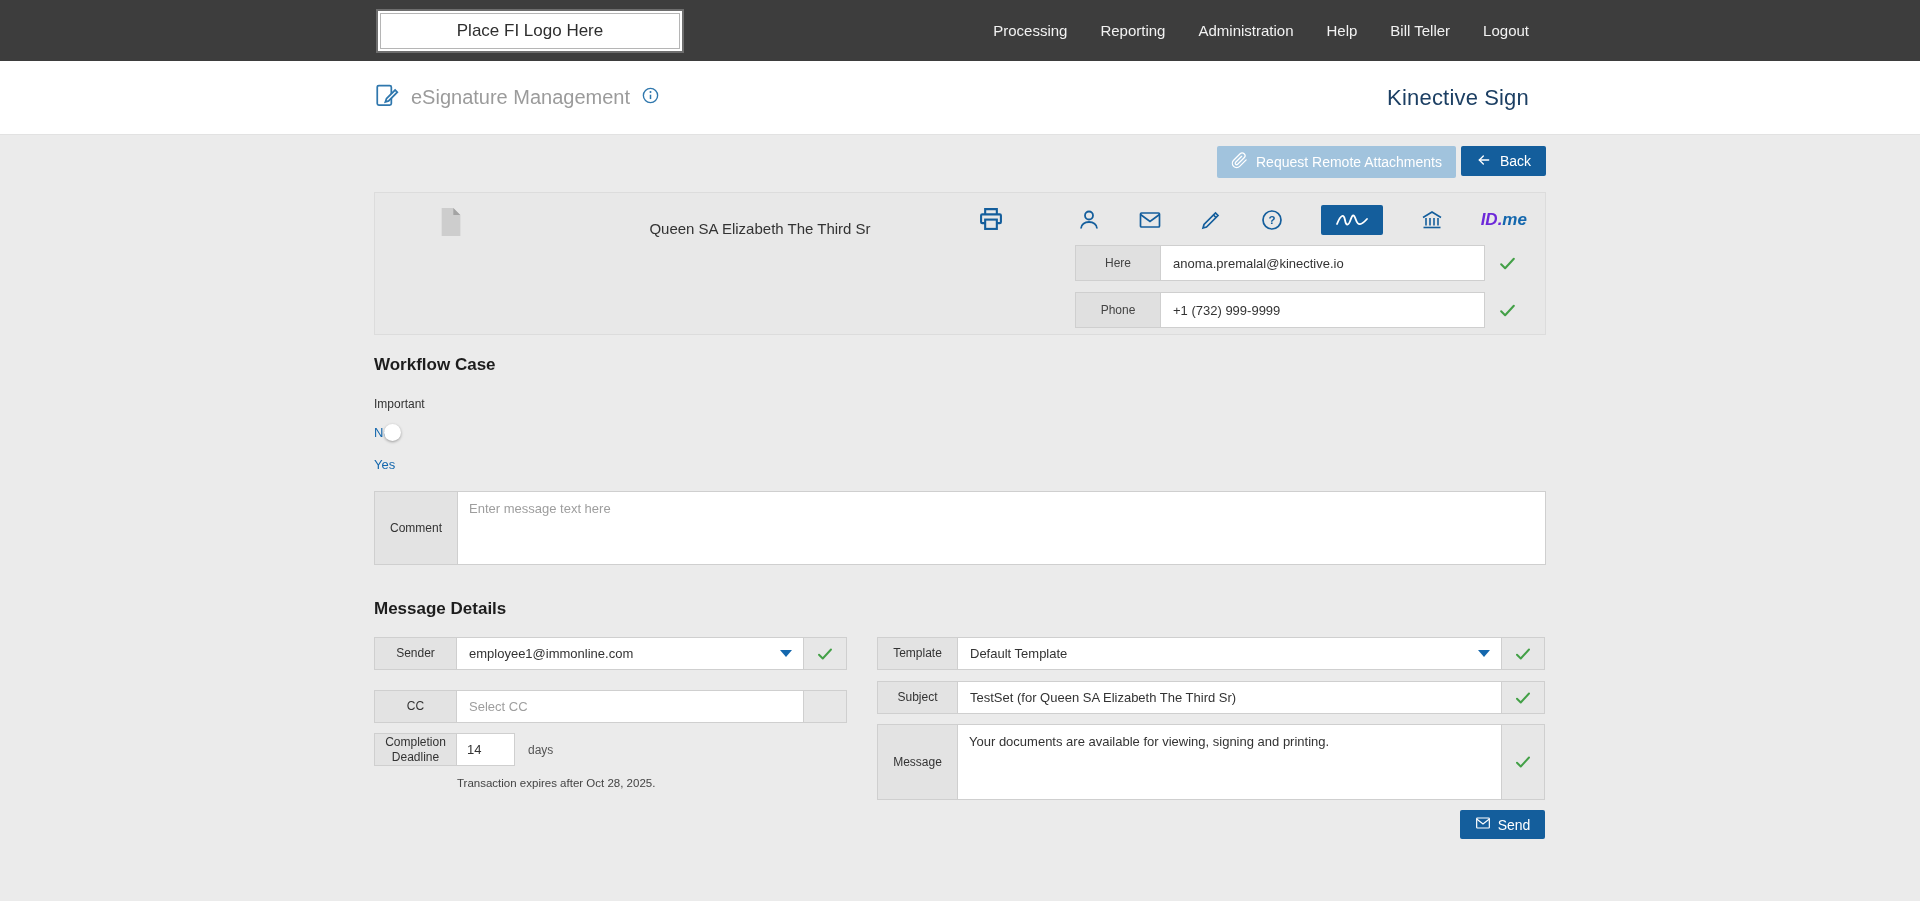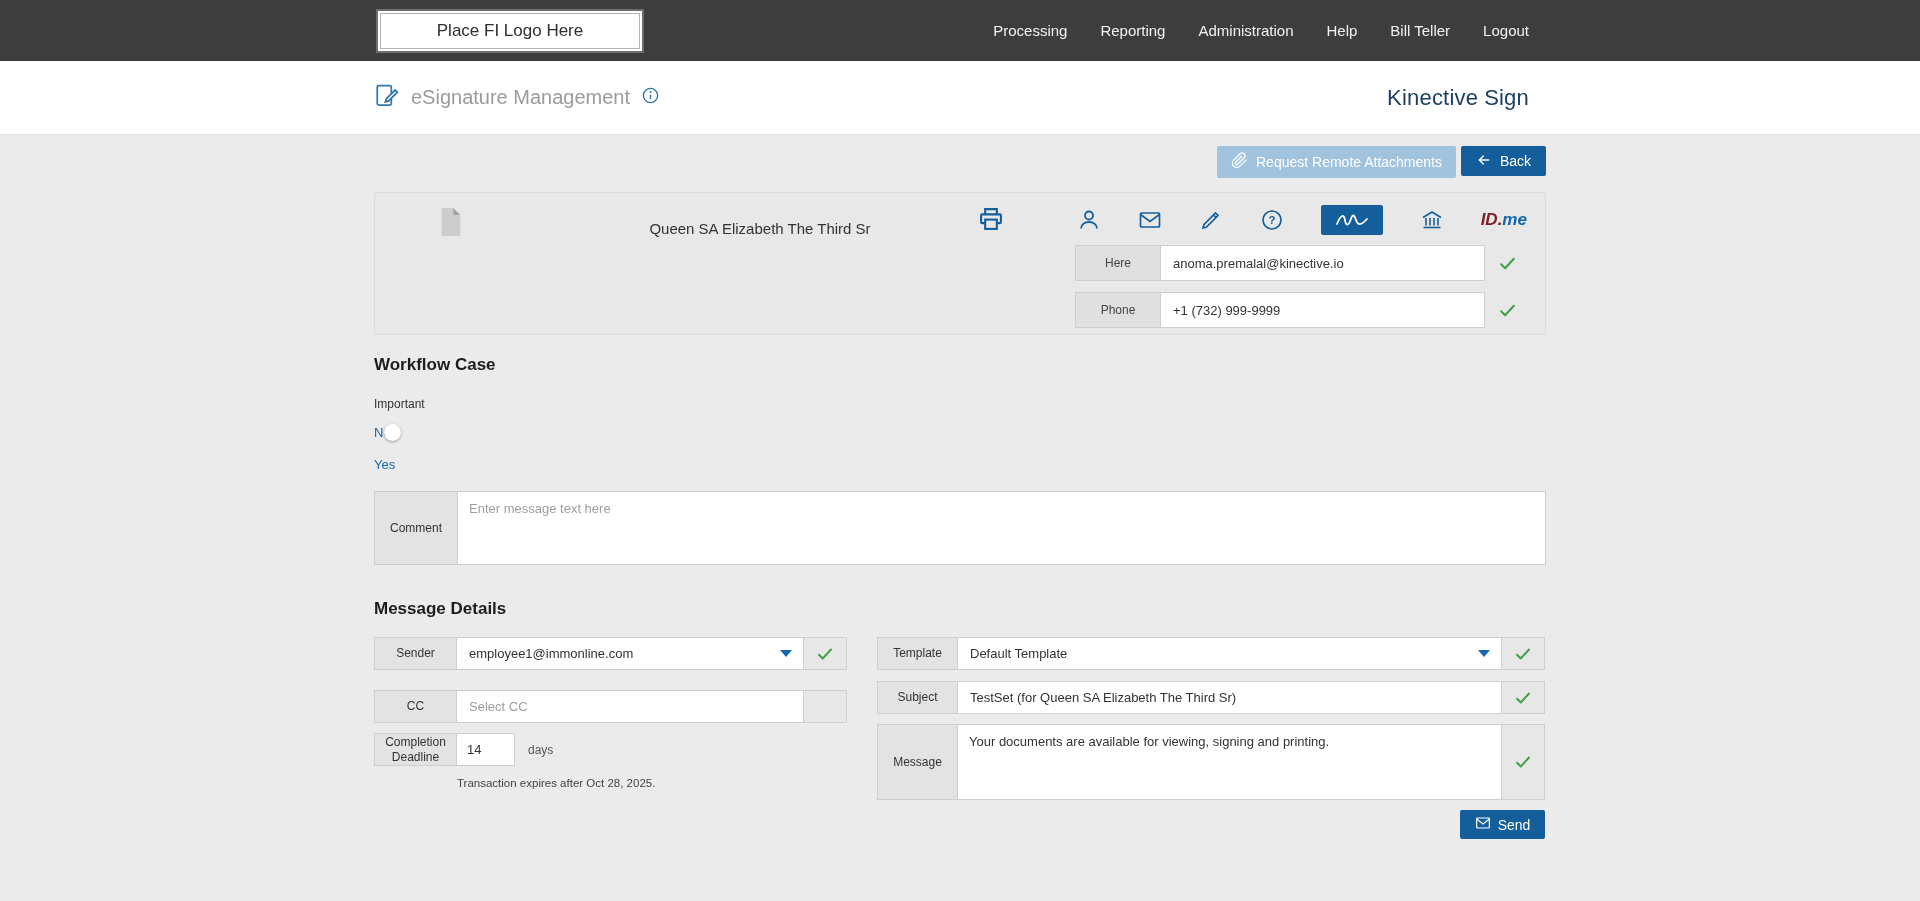--- a/index.html
+++ b/index.html
@@ -3,21 +3,21 @@
 <meta charset="utf-8">
 <style>
   * { margin:0; padding:0; box-sizing:border-box; }
   html, body { width:1920px; height:901px; }
   body { font-family:"Liberation Sans", sans-serif; background:#ebebeb; overflow:hidden; }
   a { text-decoration:none; }
   button { font-family:inherit; cursor:pointer; }
 
   
   .topbar { height:61px; background:#3d3d3d; position:relative; }
-  .logo-box { position:absolute; left:376px; top:9px; width:268px; height:44px; background:#fff;
+  .logo-box { position:absolute; left:376px; top:9px; width:308px; height:44px; background:#fff;
               border:2px solid #6e6e6e; box-shadow: inset 0 0 0 2px #fff, inset 0 0 0 3px #b5b5b5;
               display:flex; align-items:center; justify-content:center; font-size:17px; color:#2e2e2e; }
   .topnav { position:absolute; right:391px; top:0; height:61px; display:flex; align-items:center; gap:33px; }
   .topnav a { color:#f2f2f2; font-size:15px; cursor:pointer; }
 
   
   .header { height:74px; background:#fff; border-bottom:1px solid #e2e2e2; position:relative; }
   .header-left { position:absolute; left:374px; top:0; height:100%; display:flex; align-items:center; gap:11px; }
   .page-title { font-size:20px; font-weight:400; color:#9b9b9b; }
   .brand { position:absolute; right:391px; top:0; height:100%; display:flex; align-items:center; font-size:22px; color:#1c3f63; letter-spacing:.2px; }
@@ -35,21 +35,21 @@
   
   .card { margin-top:14px; height:143px; background:#e8e8e8; border:1px solid #dcdcdc; position:relative; }
   .doc-icon { position:absolute; left:62px; top:12px; }
   .recipient-name { position:absolute; left:220px; top:27px; width:330px; text-align:center; font-size:15px; color:#333; }
   .printer-btn { position:absolute; left:602px; top:12px; background:none; border:none; }
   .right-panel { position:absolute; left:700px; right:16px; top:8px; }
   .auth-icons { display:flex; align-items:center; justify-content:space-between; height:38px; padding:0 2px; }
   .auth-btn { background:none; border:none; padding:0; display:flex; align-items:center; }
   .auth-tile { width:62px; height:30px; background:#145e9c; border-radius:2px; display:flex; align-items:center; justify-content:center; border:none; }
   .idme { font-size:17px; font-style:italic; font-weight:700; background:none; border:none; }
-  .idme .p1 { color:#7f1d1d;margin-top:46px; }
+  .idme .p1 { color:#6d28d9;margin-top:46px; }
   .idme .p2 { color:#1467ad; }
   .contact-row { display:flex; height:36px; margin-top:6px; align-items:stretch; }
   .contact-row + .contact-row { margin-top:11px; }
   .clabel { width:86px; background:#e0e0e0; border:1px solid #cfcfcf; font-size:12px; color:#444;
             display:flex; align-items:center; justify-content:center; }
   .cvalue { flex:1; background:#fff; border:1px solid #cfcfcf; border-left:none; display:flex; align-items:center;
             padding-left:12px; font-size:13px; color:#333; }
   .ccheck { width:44px; display:flex; align-items:center; justify-content:center; }
 
   

